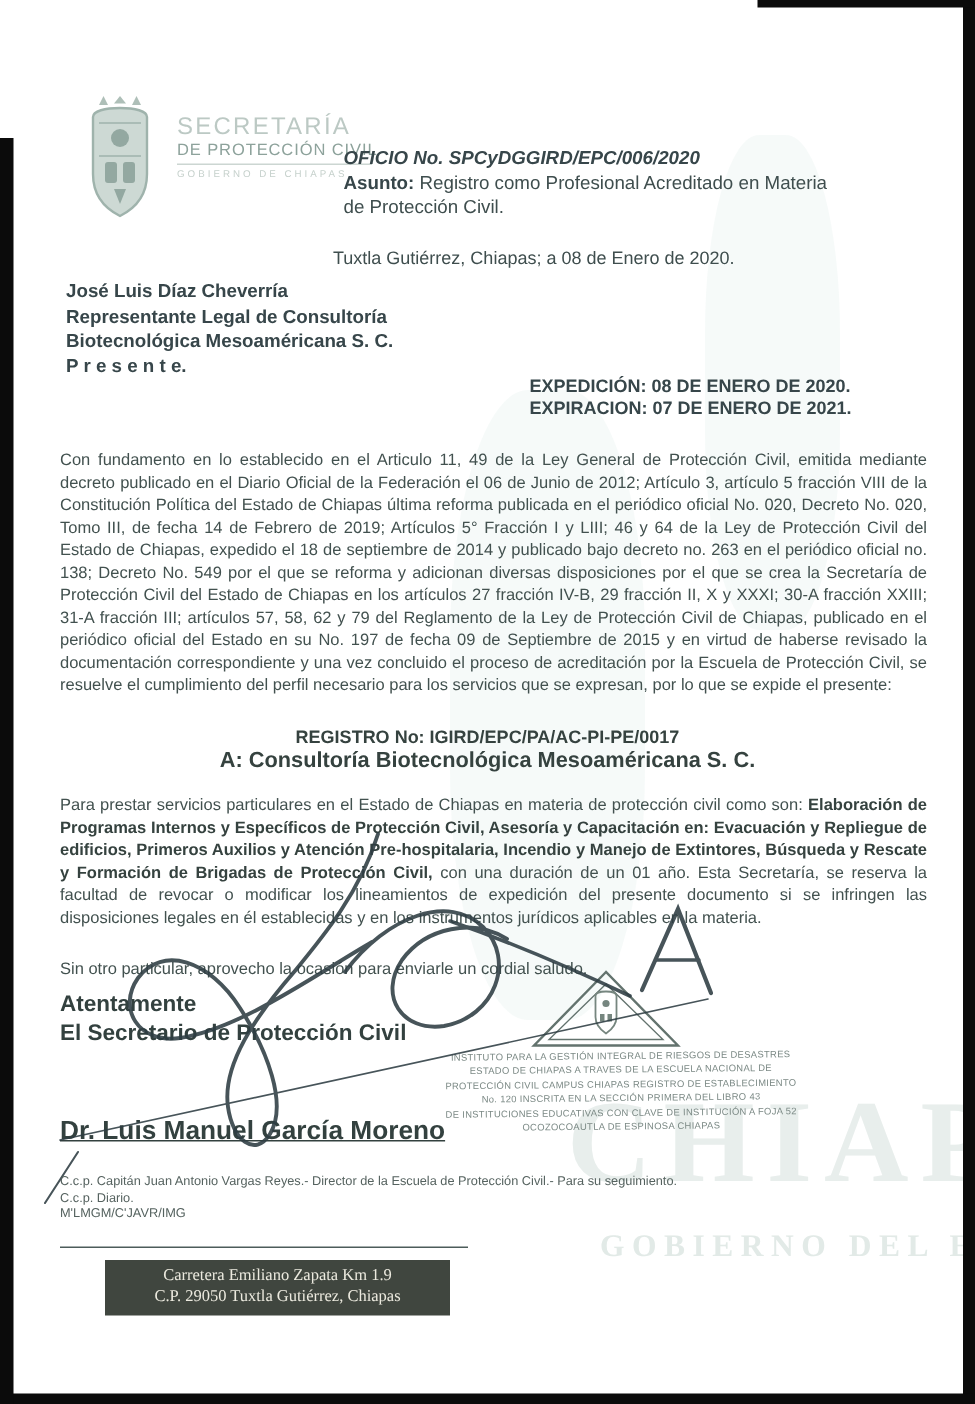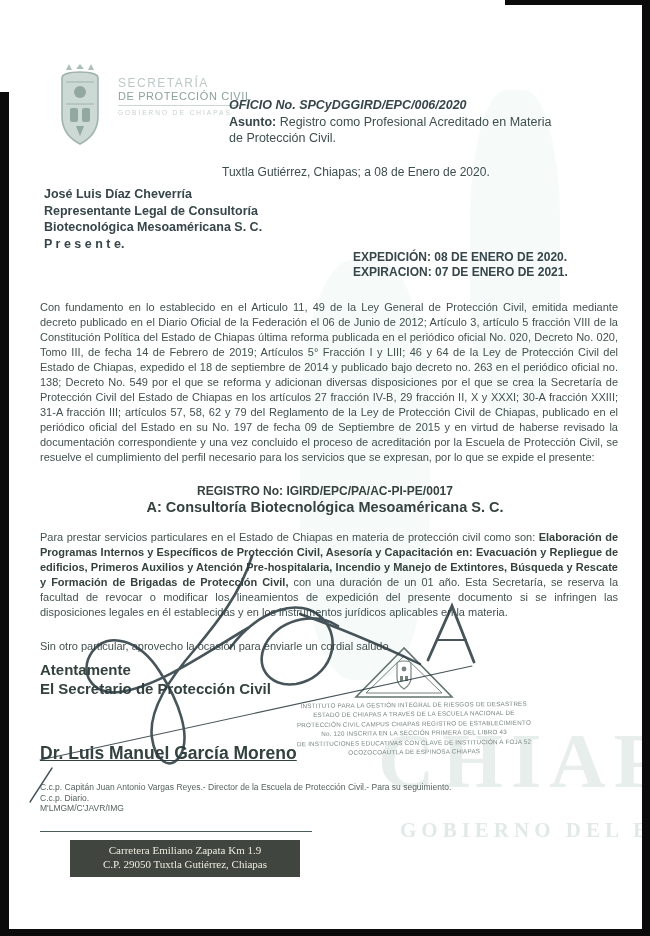--- a/index.html
+++ b/index.html
@@ -5,21 +5,21 @@
   html,body{margin:0;padding:0;background:#e9e9e9;}
   .page{
     position:relative;width:650px;height:936px;background:#ffffff;
     overflow:hidden;font-family:"Liberation Sans",sans-serif;color:#3f4e4e;
     margin:0 auto;
   }
   .abs{position:absolute;}
   
   .edge{position:absolute;background:#0b0b0b;}
   
-  .logo-text-line1{font-size:12px;letter-spacing:1.5px;color:#bcc9c4;}
+  .logo-text-line1{font-size:16px;letter-spacing:1.5px;color:#bcc9c4;}
   .logo-text-line2{font-size:11px;font-weight:normal;letter-spacing:.6px;color:#8da29b;}
   .logo-rule{height:1px;background:#ccd6d2;margin:3px 0 3px 0;width:130px;}
   .logo-text-line3{font-size:6.5px;letter-spacing:2px;color:#c6d1cc;}
   .oficio-line{font-size:12.5px;font-weight:bold;color:#37464a;font-style:italic;}
   .asunto{font-size:12.5px;color:#3f4e4e;width:336px;margin-top:2px;line-height:16px;}
   .asunto b{color:#37464a;}
   .dateline{font-size:12px;color:#3f4e4e;margin-top:19px;margin-left:-7px;}
   
   .addr div{font-size:12.5px;font-weight:bold;color:#37464a;line-height:16.5px;}
   .validity div{font-size:12px;font-weight:bold;color:#37464a;line-height:14.5px;}

